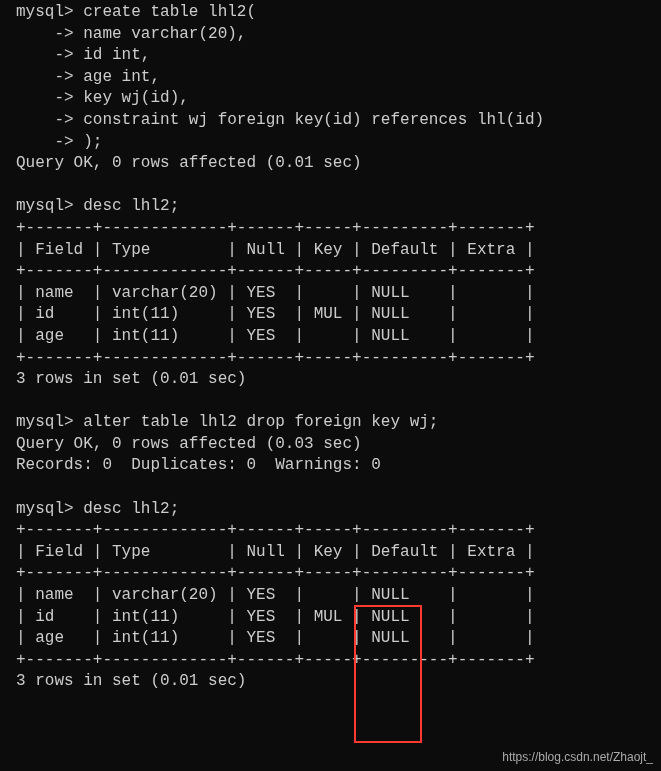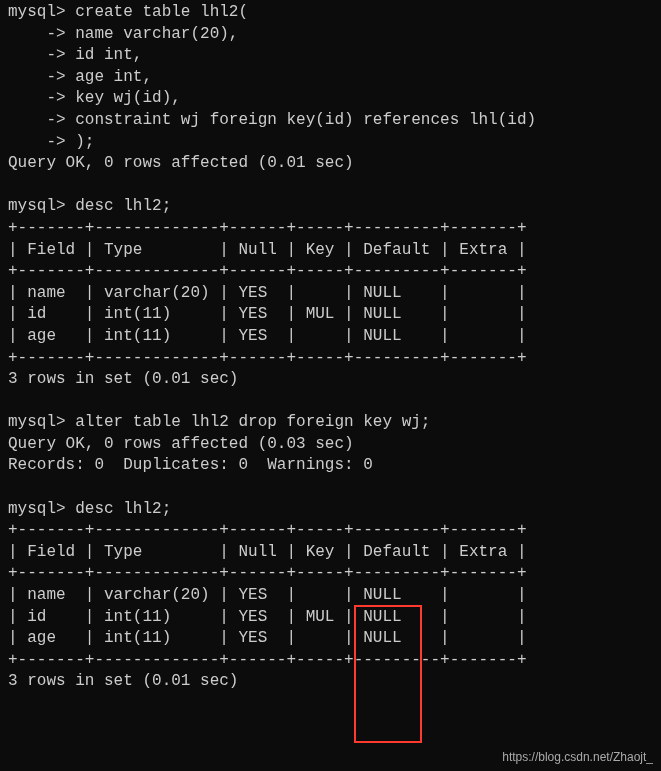--- a/index.html
+++ b/index.html
@@ -9,21 +9,21 @@
     color: #cccccc;
     font-family: "Consolas", "Courier New", monospace;
     font-size: 16px;
     line-height: 1.35;
     width: 661px;
     height: 771px;
     overflow: hidden;
     position: relative;
   }
   .terminal {
-    padding: 2px 8px;
+    padding: 2px 16px;
     white-space: pre;
   }
   .highlight-box {
     position: absolute;
     border: 2px solid #ff3b30;
     pointer-events: none;
   }
   .watermark {
     position: absolute;
     bottom: 6px;

